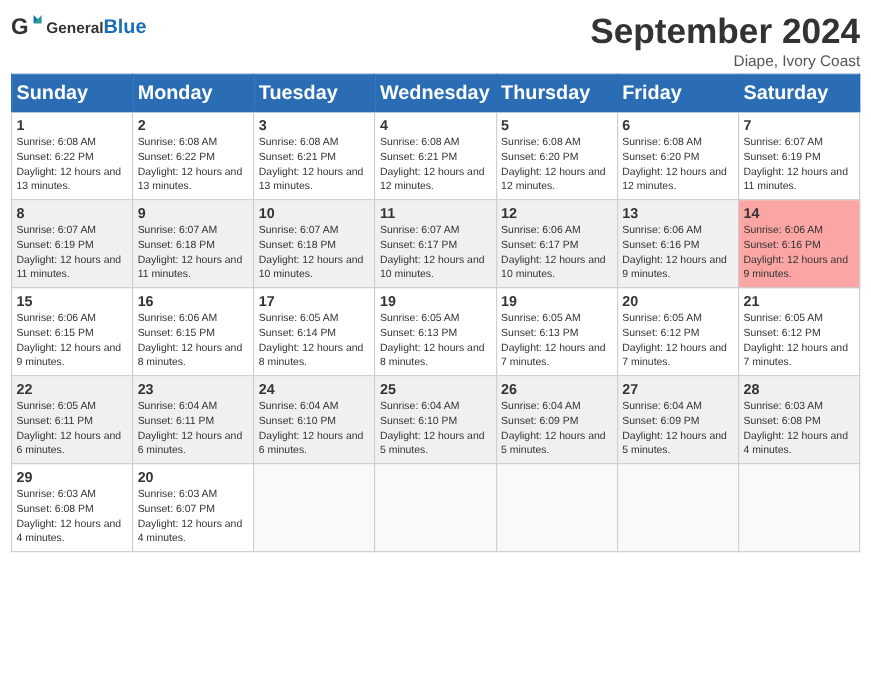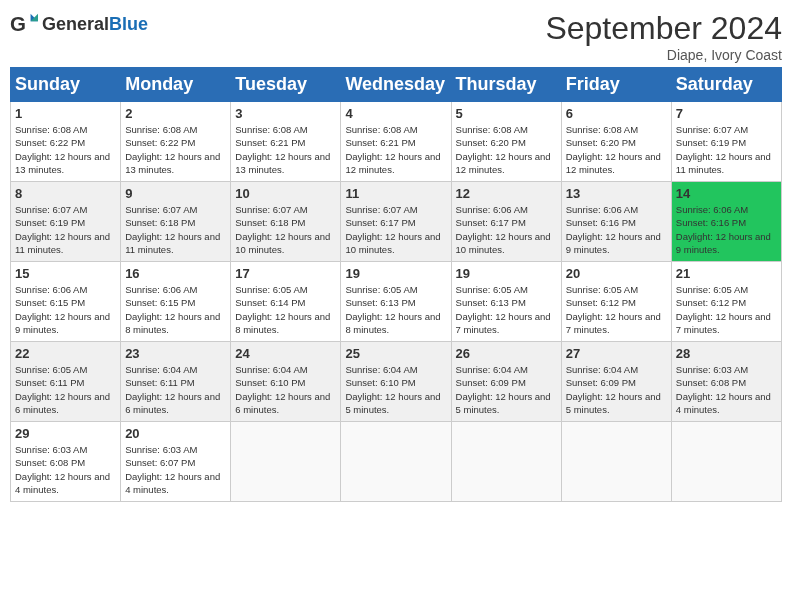--- a/index.html
+++ b/index.html
@@ -24,21 +24,21 @@
     .logo-icon {
       width: 28px;
       height: 28px;
     }
     .title-area {
       text-align: right;
     }
     .month-title {
       font-size: 32px;
       color: #333;
-      font-weight: normal;
+      font-weight: bold;
     }
     .location-title {
       font-size: 14px;
       color: #555;
     }
     .calendar {
       width: 100%;
       border-collapse: collapse;
       table-layout: fixed;
     }
@@ -78,21 +78,21 @@
 <body>
 
 <div class="header-area">
   <div class="logo">
     <svg class="logo-icon" viewBox="0 0 30 30" xmlns="http://www.w3.org/2000/svg">
       <text x="0" y="22" font-size="22" font-weight="bold" fill="#333">G</text>
       <polygon points="22,4 30,12 22,12" fill="#1a6eb5"></polygon>
       <polygon points="22,12 30,12 30,4" fill="#2a9d8f"></polygon>
     </svg>
     <div>
-      <span style="font-size:18px;font-weight:bold;color:#333;">General</span><span style="font-size:18px;font-weight:bold;color:#1a6eb5;text-align:center;">Blue</span>
+      <span style="font-size:14px;font-weight:bold;color:#333;">General</span><span style="font-size:18px;font-weight:bold;color:#1a6eb5;text-align:center;">Blue</span>
     </div>
   </div>
   <div class="title-area">
     <div class="month-title">September 2024</div>
     <div class="location-title">Diape, Ivory Coast</div>
   </div>
 </div>
 
 <table class="calendar">
   <thead>
@@ -207,21 +207,21 @@
     </div>
   </td>
         <td style="background-color: rgb(240, 240, 240);">
     <span class="day-number">13</span>
     <div class="day-info">
       Sunrise: 6:06 AM<br>
       Sunset: 6:16 PM<br>
       Daylight: 12 hours and 9 minutes.
     </div>
   </td>
-        <td style="background-color: #22c55e;">
+        <td style="background-color: #fca5a5;">
     <span class="day-number">14</span>
     <div class="day-info">
       Sunrise: 6:06 AM<br>
       Sunset: 6:16 PM<br>
       Daylight: 12 hours and 9 minutes.
     </div>
   </td>
       </tr>
       <tr>
         <td>

